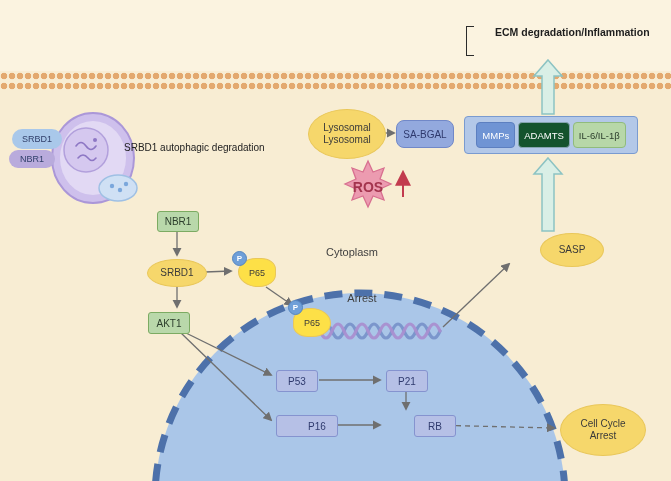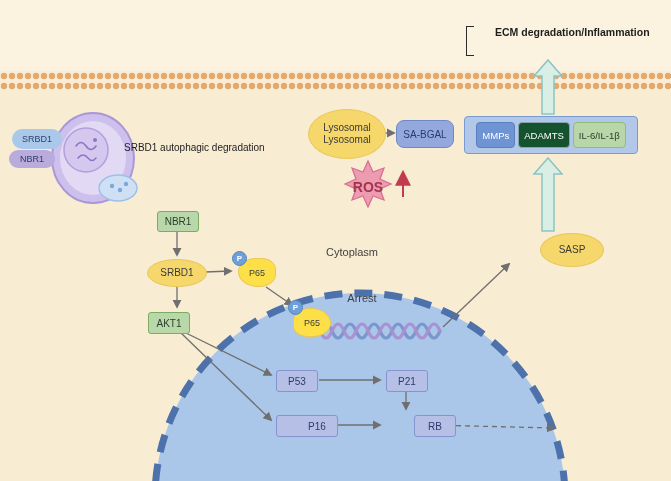--- a/index.html
+++ b/index.html
@@ -148,14 +148,18 @@
   <div class="abs z3 yell" style="left:540px;top:233px;width:62px;height:32px;">SASP</div>
 
   <div class="abs z3 compartment" style="left:322px;top:246px;width:60px;">Cytoplasm</div>
   <div class="abs z3 compartment" style="left:334px;top:292px;width:56px;">Arrest</div>
 
   <div class="abs z3 bbox" style="left:276px;top:370px;width:40px;height:20px;">P53</div>
   <div class="abs z3 bbox" style="left:386px;top:370px;width:40px;height:20px;">P21</div>
   <div class="abs z3 bbox" style="left:276px;top:415px;width:40px;height:20px;padding-left:20px;">P16</div>
   <div class="abs z3 bbox" style="left:386px;top:415px;width:40px;height:20px;margin-left:28px;">RB</div>
 
+  <div class="abs z3 yell" style="left:560px;top:404px;width:84px;height:50px;">
+    <span>Cell Cycle</span>
+    <span>Arrest</span>
+  </div>
 
 </div>
 
 </body></html>

